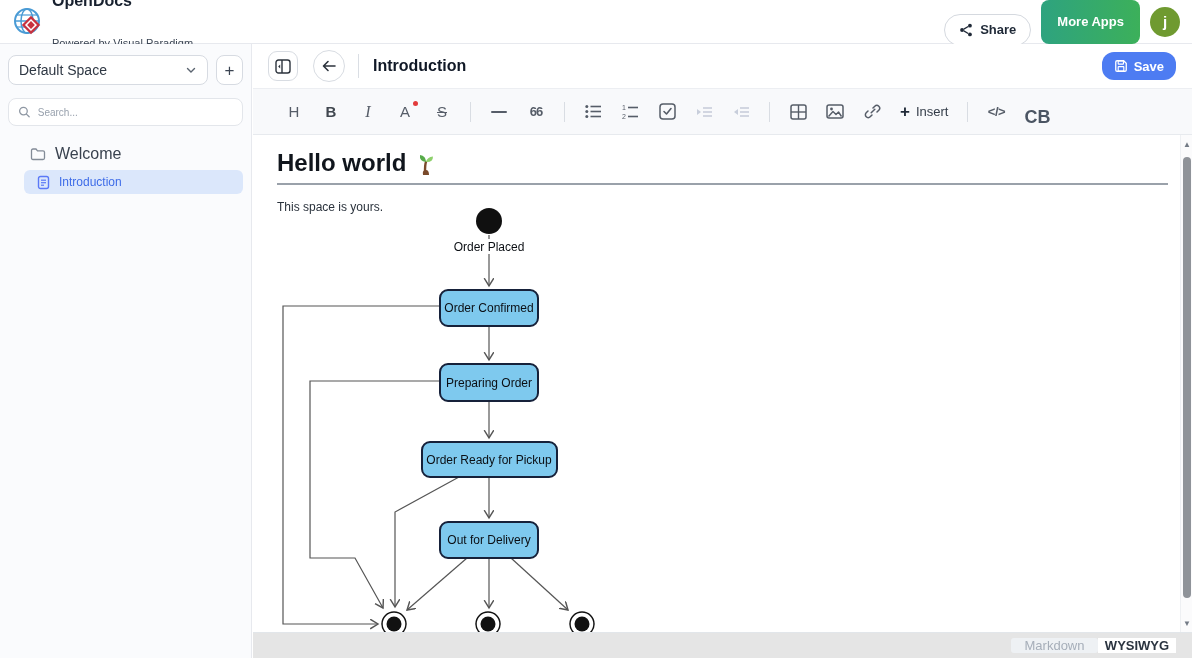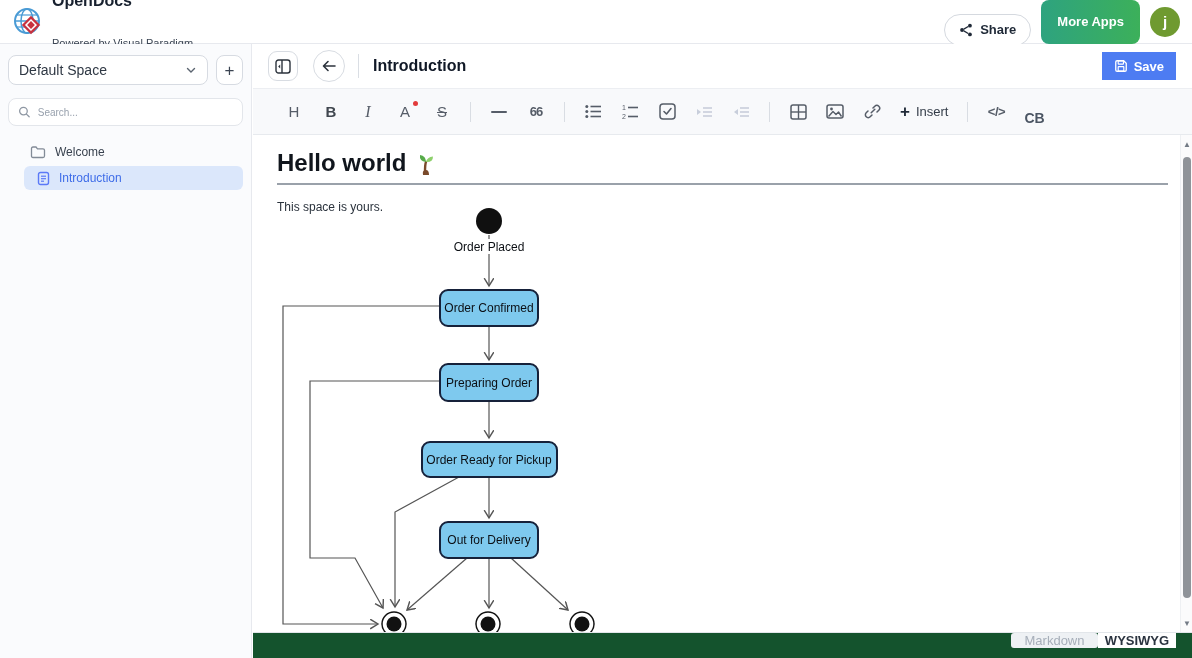--- a/index.html
+++ b/index.html
@@ -28,71 +28,71 @@
   .space-select { flex:0 0 200px; height:30px; background:#fff; border:1px solid #d7dbe2; border-radius:8px;
                   display:flex; align-items:center; justify-content:space-between; padding:0 10px; font-size:14px; color:#2f3844; cursor:pointer; }
   .btn-add { width:30px; height:30px; background:#fff; border:1px solid #d7dbe2; border-radius:8px;
              font-size:17px; line-height:1; color:#3b4452; cursor:pointer; }
   .search-box { margin:13px 8px 0 8px; height:28px; background:#fff; border:1px solid #e3e6eb; border-radius:8px;
                 display:flex; align-items:center; gap:7px; padding:0 9px; }
   .search-box input { border:none; outline:none; background:transparent; font-size:10px; color:#4d7c0f; width:100%;
                       font-family:"Liberation Sans",sans-serif; }
   .search-box input::placeholder { color:#98a1ad; }
   .tree { margin-top:16px; }
-  .tree-folder { display:flex; align-items:center; gap:9px; padding:3px 0 3px 30px; font-size:12px; color:#39424f; cursor:pointer; }
+  .tree-folder { display:flex; align-items:center; gap:9px; padding:3px 0 3px 30px; font-size:16px; color:#39424f; cursor:pointer; }
   .tree-item { display:flex; align-items:center; gap:9px; margin:4px 8px 0 24px; height:24px; padding-left:13px;
                border-radius:6px; font-size:12px; color:#39424f; cursor:pointer; }
   .tree-item.selected { background:#dbe7fb; color:#3e6ce8; }
 
   
   .main { position:absolute; top:44px; left:253px; right:0; bottom:0; background:#fff; }
   .doc-header { height:44px; display:flex; align-items:center; padding:0 16px 0 15px; background:#fff; }
   .icon-btn { width:30px; height:30px; background:#fff; border:1px solid #d8dce2; border-radius:9px;
               display:flex; align-items:center; justify-content:center; cursor:pointer; }
   .icon-btn.round { width:32px; height:32px; border-radius:16px; margin-left:15px; }
   .vdiv { width:1px; height:24px; background:#dadee4; margin:0 14px 0 13px; }
   .doc-title { font-size:16px; font-weight:bold; color:#101826; }
-  .btn-save { margin-left:auto; height:28px; padding:0 12px; background:#4d7cf2; border:none; border-radius:0;
+  .btn-save { margin-left:auto; height:28px; padding:0 12px; background:#4d7cf2; border:none; border-radius:12px;
               color:#fff; font-size:13px; font-weight:600; display:flex; align-items:center; gap:6px; cursor:pointer; }
 
   
   .toolbar { height:47px; background:#f8f9fb; border-top:1px solid #eceef2; border-bottom:1px solid #e7eaee;
              display:flex; align-items:center; padding-left:32px; gap:19px; }
   .tb-btn { min-width:18px; height:20px; display:flex; align-items:center; justify-content:center;
             color:#565d68; font-size:15px; cursor:pointer; background:none; border:none; font-family:"Liberation Sans",sans-serif; }
   .tb-btn.disabled { cursor:default; }
   .tb-div { width:1px; height:20px; background:#d9dde3; }
   .tb-bold { font-weight:bold; color:#40474f; }
   .tb-italic { font-style:italic; font-family:"Liberation Serif",serif; font-size:16px; }
   .tb-color { position:relative; }
   .tb-color .dot { position:absolute; top:-1px; right:-4px; width:5px; height:5px; border-radius:50%; background:#e23b3b; }
   .tb-strike { text-decoration:line-through; }
   .tb-hr { width:16px; height:2px; background:#565d68; border-radius:1px; }
   .tb-quote { font-weight:bold; font-size:13px; letter-spacing:-1px; }
   .tb-insert { display:flex; align-items:center; gap:6px; font-size:13px; color:#333c48; }
   .tb-insert .plus { font-size:17px; font-weight:600; color:#1f2937; line-height:1; }
   .tb-code { font-size:13px; font-weight:600; letter-spacing:-0.5px; }
-  .tb-cb { font-size:14px; font-weight:600; color:#4b5563;margin-top:12px; }
+  .tb-cb { font-size:18px; font-weight:600; color:#4b5563;margin-top:12px; }
 
   
   .content { position:relative; height:497px; background:#fff; overflow:hidden; }
   .doc-h1 { margin:14px 24px 0 24px; font-size:24px; font-weight:bold; color:#10151c; display:flex; align-items:center; gap:8px; }
   .doc-hr { margin:6px 24px 0 24px; border:none; border-top:2px solid #9aa1aa; }
   .doc-p { margin:15px 24px 0 24px; font-size:12px; color:#2a323c; }
   svg.diagram { position:absolute; left:0; top:70px; }
   svg.diagram text { font-family:"Liberation Sans",sans-serif; font-size:12px; fill:#0b0f14; }
 
   
   .vscroll { position:absolute; top:0; right:0; bottom:0; width:12px; background:#fbfbfc; border-left:1px solid #eef0f3; }
   .vscroll .arr { position:absolute; left:0; width:12px; height:14px; display:flex; align-items:center; justify-content:center; color:#737b86; font-size:8px; cursor:pointer; }
   .vscroll .arr.up { top:2px; } .vscroll .arr.down { bottom:2px; }
   .vscroll .thumb { position:absolute; left:2px; top:22px; width:8px; height:441px; background:#8f9399; border-radius:4px; cursor:pointer; }
 
   
-  .bottombar { height:26px; background:#14532d; border-top:1px solid #e2e6ea; display:flex; align-items:flex-start; justify-content:flex-end; padding-right:16px;padding-left:48px; }
+  .bottombar { height:26px; background:#e5e5e5; border-top:1px solid #e2e6ea; display:flex; align-items:center; justify-content:flex-end; padding-right:16px;padding-left:48px; }
   .bb-md { width:87px; background:#eef1f4; border:none; border-radius:3px; color:#a6aeb9; font-size:13px; cursor:pointer; font-family:"Liberation Sans",sans-serif; }
   .bb-wy { width:78px; background:#fff; border:none; color:#2b3440; font-size:13px; font-weight:600; cursor:pointer; font-family:"Liberation Sans",sans-serif; }
 </style>
 </head>
 <body>
 
 <div class="app">
 
   <header class="topbar">
     <div class="brand">

